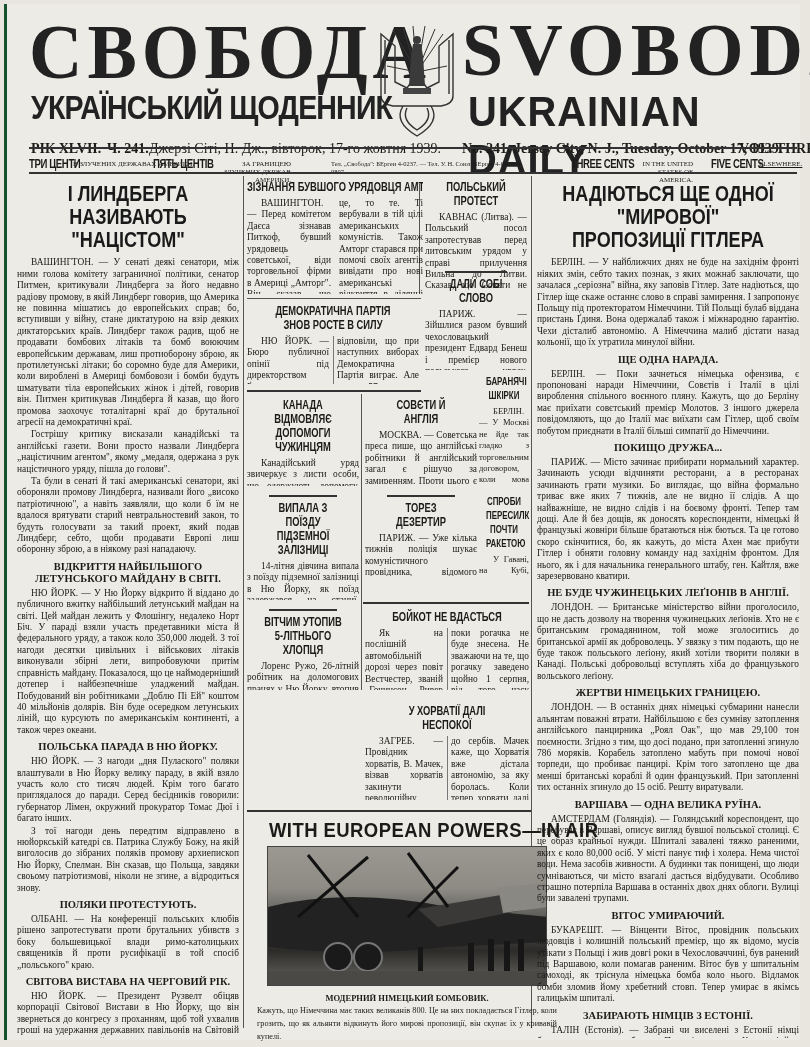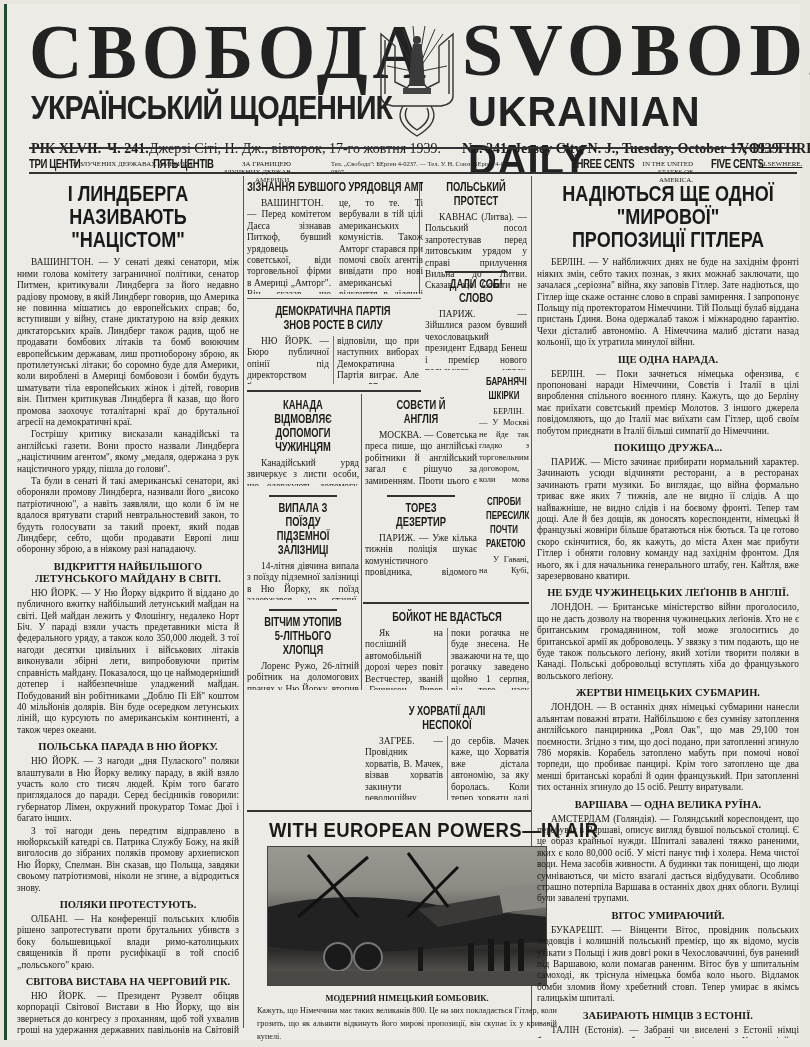--- a/index.html
+++ b/index.html
@@ -221,21 +221,21 @@
 
   <div class="col" style="left:530px;top:172px;width:262px;height:862px">
     <div class="h-big" style="font-size:22px;margin:6px 0 6px">НАДІЮТЬСЯ ЩЕ ОДНОЇ "МИРОВОЇ" ПРОПОЗИЦІЇ ГІТЛЕРА</div>
     <p>БЕРЛІН. — У найближчих днях не буде на західнім фронті ніяких змін, себто таких познак, з яких можнаб заключати, що зачалася „серіозна" війна, яку заповів Гітлер. Зате надіються, що Гітлер іще скаже останнє слово в справі замирення. І запропонує Польщу під протекторатом Німеччини. Тій Польщі булаб віддана пристань Ґдиня. Вона одержалаб також і міжнародню ґарантію. Чехи дісталиб автономію. А Німеччина малиб дістати назад кольонії, що їх утратила минулої війни.</p>
     <div class="h-sub">ЩЕ ОДНА НАРАДА.</div>
     <p>БЕРЛІН. — Поки зачнеться німецька офензива, є пропоновані наради Німеччини, Совєтів і Італії в цілі вироблення спільного воєнного пляну. Кажуть, що до Берліну має приїхати совєтський премієр Молотов. З іншого джерела повідомляють, що до Італії має виїхати сам Гітлер, щоб своїм побутом приєднати в Італії більші симпатії до Німеччини.</p>
     <div class="h-sub">ПОКИЩО ДРУЖБА...</div>
     <p>ПАРИЖ. — Місто зачинає прибирати нормальний характер. Зачинають усюди відчиняти ресторани, а в ресторанах зачинають грати музики. Бо виглядає, що війна формально триває вже яких 7 тижнів, але не видно її слідів. А що найважніше, не видно слідів і на боєвому фронті. Тепер там дощі. Але й без дощів, як доносять кореспонденти, німецькі й французькі жовніри більше братаються ніж бються. Та це готово скоро скінчитися, бо, як кажуть, до міста Ахен має прибути Гітлер і обняти головну команду над західнім фронтом. Для нього, як і для начальника генерального штабу, ген. Кайтля, вже зарезервовано кватири.</p>
     <div class="h-sub">НЕ БУДЕ ЧУЖИНЕЦЬКИХ ЛЕҐІОНІВ В АНГЛІЇ.</div>
     <p>ЛОНДОН. — Британське міністерство війни проголосило, що не дасть дозволу на творення чужинецьких леґіонів. Хто не є британським громадянином, той може зголоситись до британської армії як доброволець. У звязку з тим подають, що не буде також польського леґіону, який хотіли творити поляки в Канаді. Польські добровольці вступлять хіба до французького вольського леґіону.</p>
-    <div class="h-sub">ЖЕРТВИ НІМЕЦЬКИХ СУБМАРИН.</div>
+    <div class="h-sub">ЖЕРТВИ НІМЕЦЬКИХ ГРАНИЦЕЮ.</div>
     <p>ЛОНДОН. — В останніх днях німецькі субмарини нанесли альянтам поважні втрати. Найбільшою є без сумніву затоплення англійського панцирника „Роял Оак", що мав 29,100 тон поємности. Згідно з тим, що досі подано, при затопленні згинуло 786 моряків. Корабель затоплено мабуть при помочі нової торпеди, що пробиває панцирі. Крім того затоплено ще два менші британські кораблі й один французький. При затопленні тих останніх згинуло до 15 осіб. Решту виратували.</p>
     <div class="h-sub">ВАРШАВА — ОДНА ВЕЛИКА РУЇНА.</div>
     <p>АМСТЕРДАМ (Голяндія). — Голяндський кореспондент, що перебуває в Варшаві, описує вигляд бувшої польської столиці. Є це образ крайньої нужди. Шпиталі завалені тяжко раненими, яких є коло 80,000 осіб. У місті панує тиф і холера. Нема чистої води. Нема засобів живности. А будинки так понищені, що люди сумніваються, чи місто взагалі дасться відбудувати. Особливо страшно потерпіла Варшава в останніх двох днях облоги. Вулиці були завалені трупами.</p>
     <div class="h-sub">ВІТОС УМИРАЮЧИЙ.</div>
     <p>БУКАРЕШТ. — Вінценти Вітос, провідник польських людовців і колишній польський премієр, що як відомо, мусів утікати з Польщі і жив довгі роки в Чехословаччині, був ранений під Варшавою, коли помагав раненим. Вітос був у шпитальнім самоході, як тріснула німецька бомба коло нього. Відламок бомби зломив йому хребетний стовп. Тепер умирає в якімсь галицькім шпиталі.</p>
     <div class="h-sub">ЗАБИРАЮТЬ НІМЦІВ З ЕСТОНІЇ.</div>
     <p>ТАЛІН (Естонія). — Забрані чи виселені з Естонії німці будуть мешкати на забраних Польщі землях в Коридорі й у Галичині. Житимуть у таких обставинах, у яких досі жили. Лікарі будуть далі практикувати, купці торгувати, а селяни управляти землю. Мешкатимуть у тих домах, що їх поминули поляки, які пішли за тими, що повтікали.</p>
 
   </div>
 

